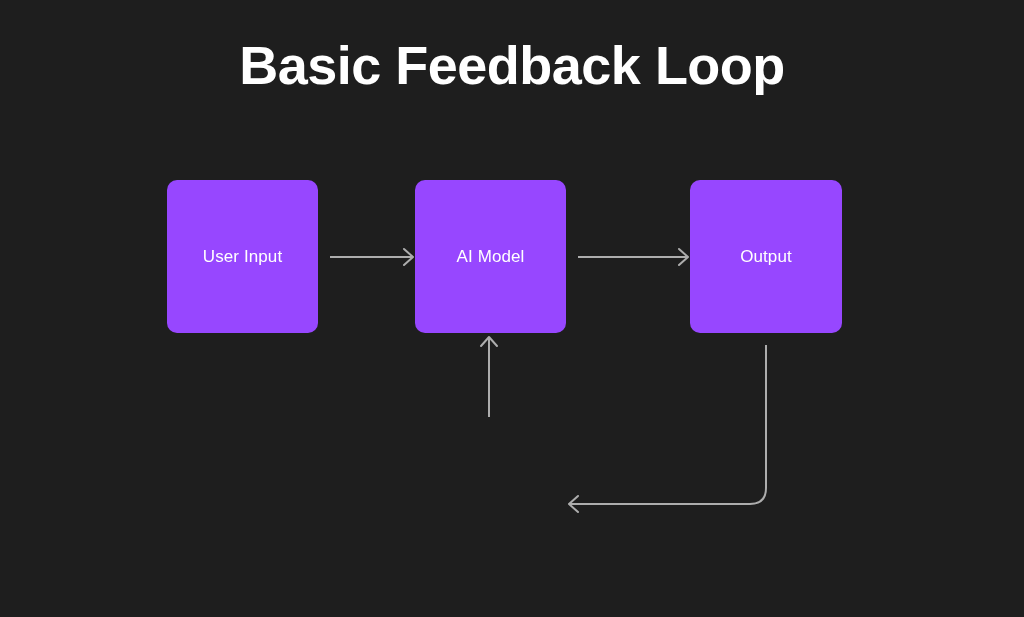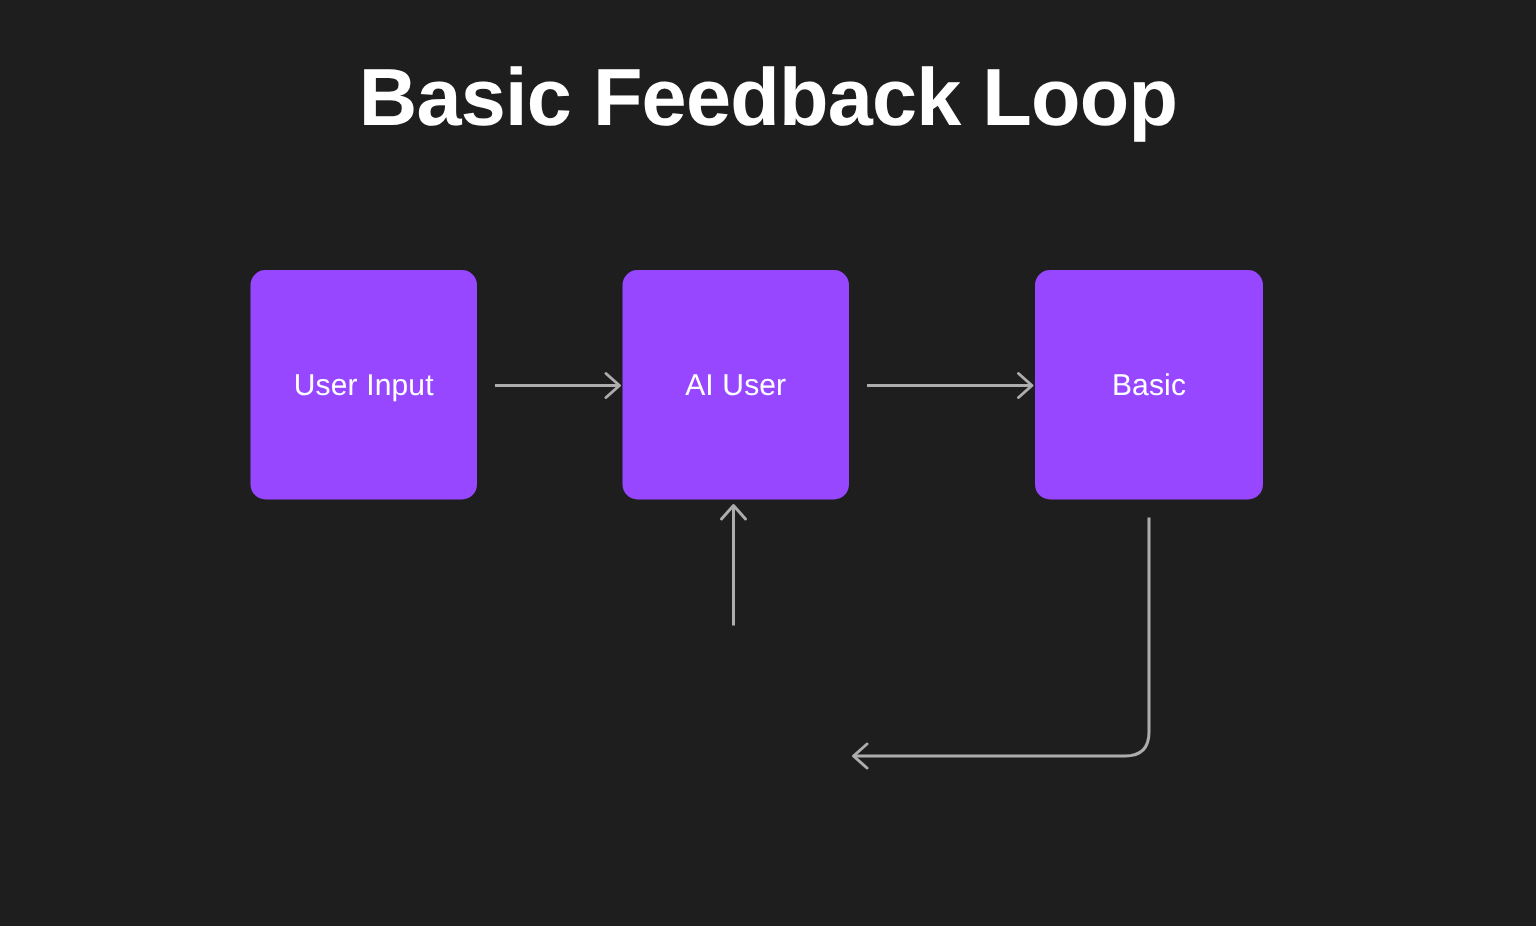--- a/index.html
+++ b/index.html
@@ -37,21 +37,21 @@
     border-radius: 10px;
     background: #9747ff;
     display: flex;
     align-items: center;
     justify-content: center;
     box-sizing: border-box;
     padding: 6px;
   }
   .node-label {
     color: #ffffff;
-    font-size: 20px;
+    font-size: 17px;
     font-weight: 500;
     line-height: 24px;
     text-align: center;
     white-space: pre-line;
     letter-spacing: 0.1px;
   }
   #node-user-input  { left: 167px; top: 180px; width: 151px; height: 153px; }
   #node-ai-model    { left: 415px; top: 180px; width: 151px; height: 153px; }
   #node-output      { left: 690px; top: 180px; width: 152px; height: 153px; }
   #node-user-feedback { left: 415px; top: 428px; width: 151px; height: 153px; }
@@ -70,25 +70,25 @@
 
 <div id="canvas">
 
   <div id="diagram-title">Basic Feedback Loop</div>
 
   <div class="node" id="node-user-input">
     <span class="node-label">User Input</span>
   </div>
 
   <div class="node" id="node-ai-model">
-    <span class="node-label">AI User</span>
+    <span class="node-label">AI Model</span>
   </div>
 
   <div class="node" id="node-output">
-    <span class="node-label">Basic</span>
+    <span class="node-label">Output</span>
   </div>
 
 
   <svg id="connectors" viewBox="0 0 1024 617" width="1024" height="617">
 
     <g>
       <line x1="330" y1="257" x2="412" y2="257" stroke="#adadad" stroke-width="2" stroke-linecap="butt"></line>
       <polyline points="404,249 413,257 404,265" fill="none" stroke="#adadad" stroke-width="2" stroke-linecap="round" stroke-linejoin="round"></polyline>
     </g>
 

